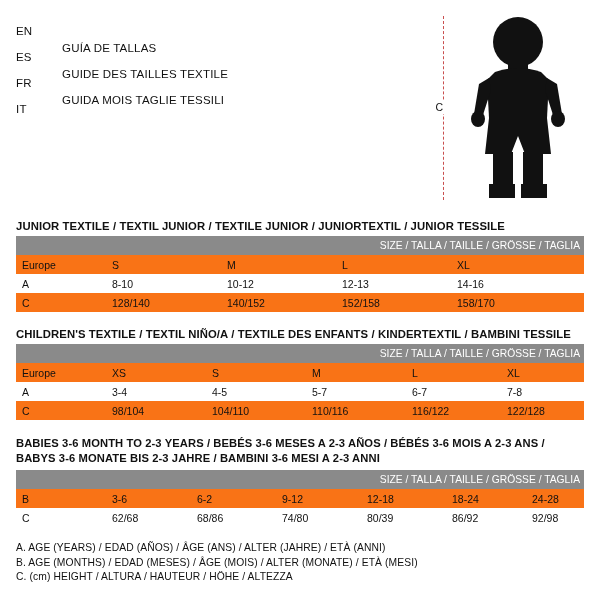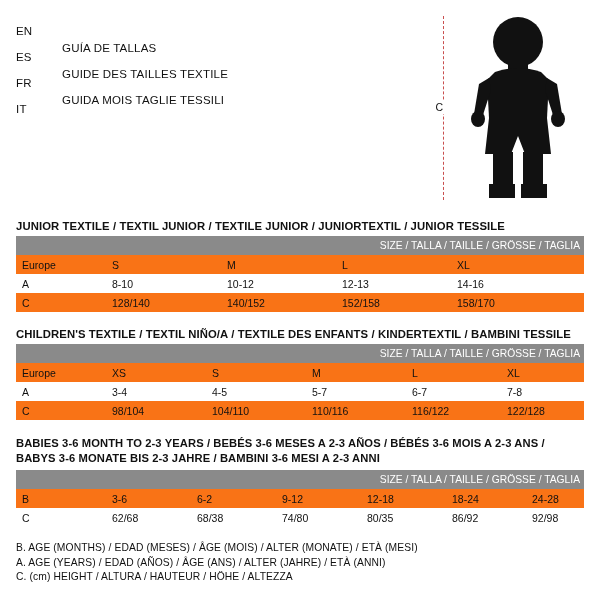--- a/index.html
+++ b/index.html
@@ -294,29 +294,29 @@
           <td>3-6</td>
           <td>6-2</td>
           <td>9-12</td>
           <td>12-18</td>
           <td>18-24</td>
           <td>24-28</td>
         </tr>
         <tr class="plain">
           <td>C</td>
           <td>62/68</td>
-          <td>68/38</td>
+          <td>68/86</td>
           <td>74/80</td>
-          <td>80/35</td>
+          <td>80/39</td>
           <td>86/92</td>
           <td>92/98</td>
         </tr>
       </tbody>
     </table>
   </div>
 
   <div class="footer">
+    <div>A. AGE (YEARS) / EDAD (AÑOS) / ÂGE (ANS) / ALTER (JAHRE) / ETÀ (ANNI)</div>
     <div>B. AGE (MONTHS) / EDAD (MESES) / ÂGE (MOIS) / ALTER (MONATE) / ETÀ (MESI)</div>
-    <div>A. AGE (YEARS) / EDAD (AÑOS) / ÂGE (ANS) / ALTER (JAHRE) / ETÀ (ANNI)</div>
     <div>C. (cm) HEIGHT / ALTURA / HAUTEUR / HÖHE / ALTEZZA</div>
   </div>
 
 </div>
 
 </body></html>

